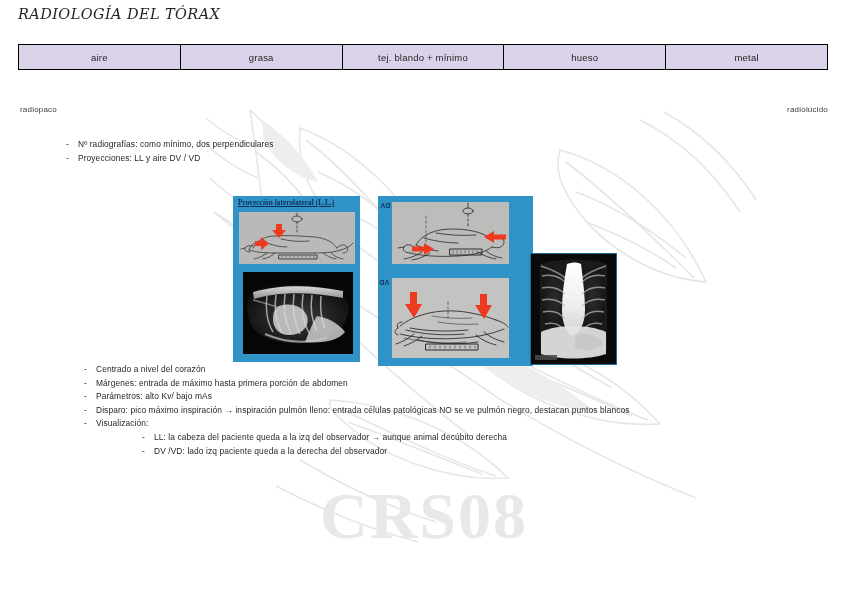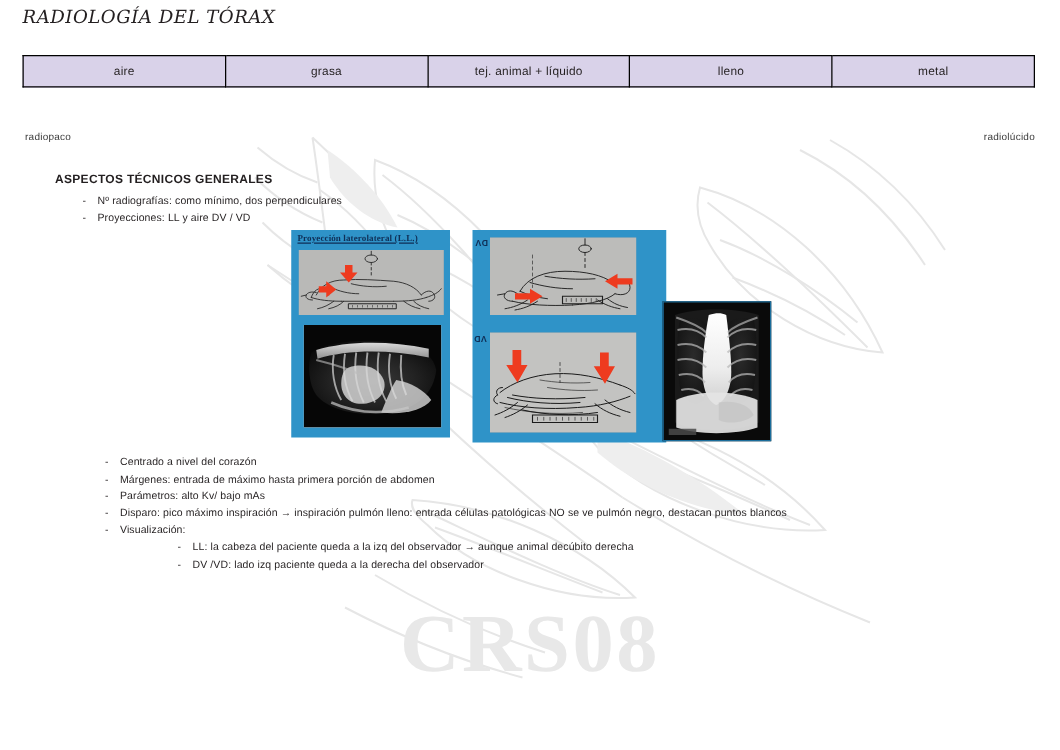--- a/index.html
+++ b/index.html
@@ -132,21 +132,21 @@
     width: 12px;
     flex: 0 0 12px;
     color: #231f20;
   }
   .bullet-text { flex: 1 1 auto; }
 
   
   #figure-block {
     position: absolute;
     left: 233px;
-    top: 184px;
+    top: 196px;
     width: 390px;
     height: 170px;
     z-index: 3;
   }
 
   .blue-panel {
     position: absolute;
     background: #2f93c8;
   }
   #panel-ll {
@@ -261,32 +261,31 @@
 
 <div id="crs-watermark">CRS08</div>
 
 <div id="page-title">RADIOLOGÍA DEL TÓRAX</div>
 
 <table id="radiopacity-table">
   <tbody>
     <tr>
       <td style="width:20%">aire</td>
       <td style="width:20%">grasa</td>
-      <td style="width:20%">tej. animal + líquido</td>
-      <td style="width:20%">lleno</td>
+      <td style="width:20%">tej. blando + mínimo</td>
+      <td style="width:20%">hueso</td>
       <td style="width:20%">metal</td>
     </tr>
   </tbody>
 </table>
 
 <div id="scale-label-left" class="scale-label">radiopaco</div>
 <div id="scale-label-right" class="scale-label">radiolúcido</div>
 
 <div id="notes-top">
-  <div class="section-heading">ASPECTOS TÉCNICOS GENERALES</div>
   <div class="bullet-row lvl1">
     <span class="bullet-dash">-</span>
     <span class="bullet-text">Nº radiografías: como mínimo, dos perpendiculares</span>
   </div>
   <div class="bullet-row lvl1">
     <span class="bullet-dash">-</span>
     <span class="bullet-text">Proyecciones: LL y aire DV / VD</span>
   </div>
 </div>
 

